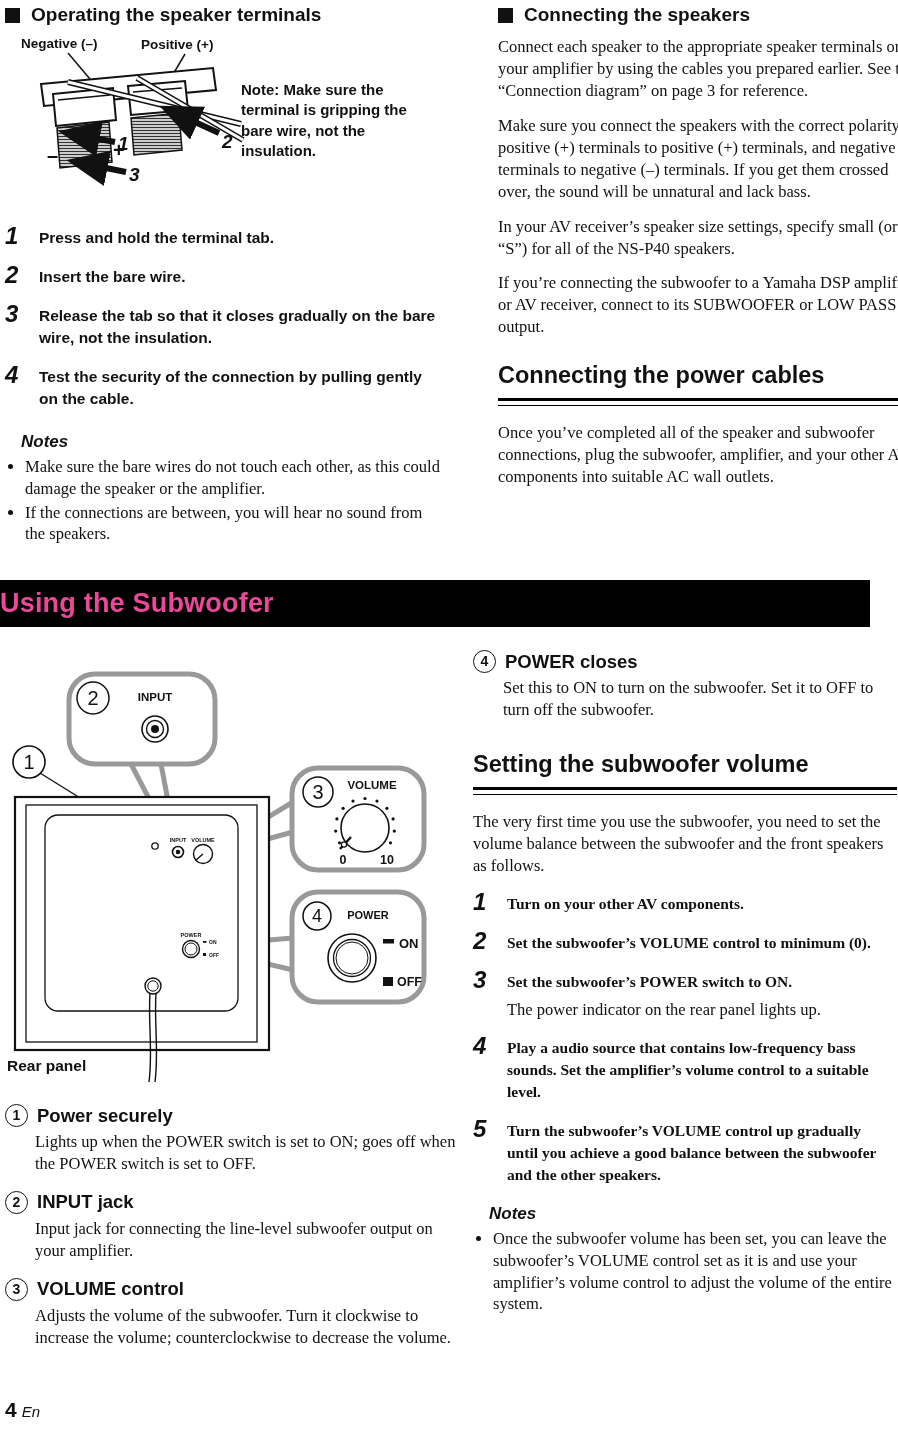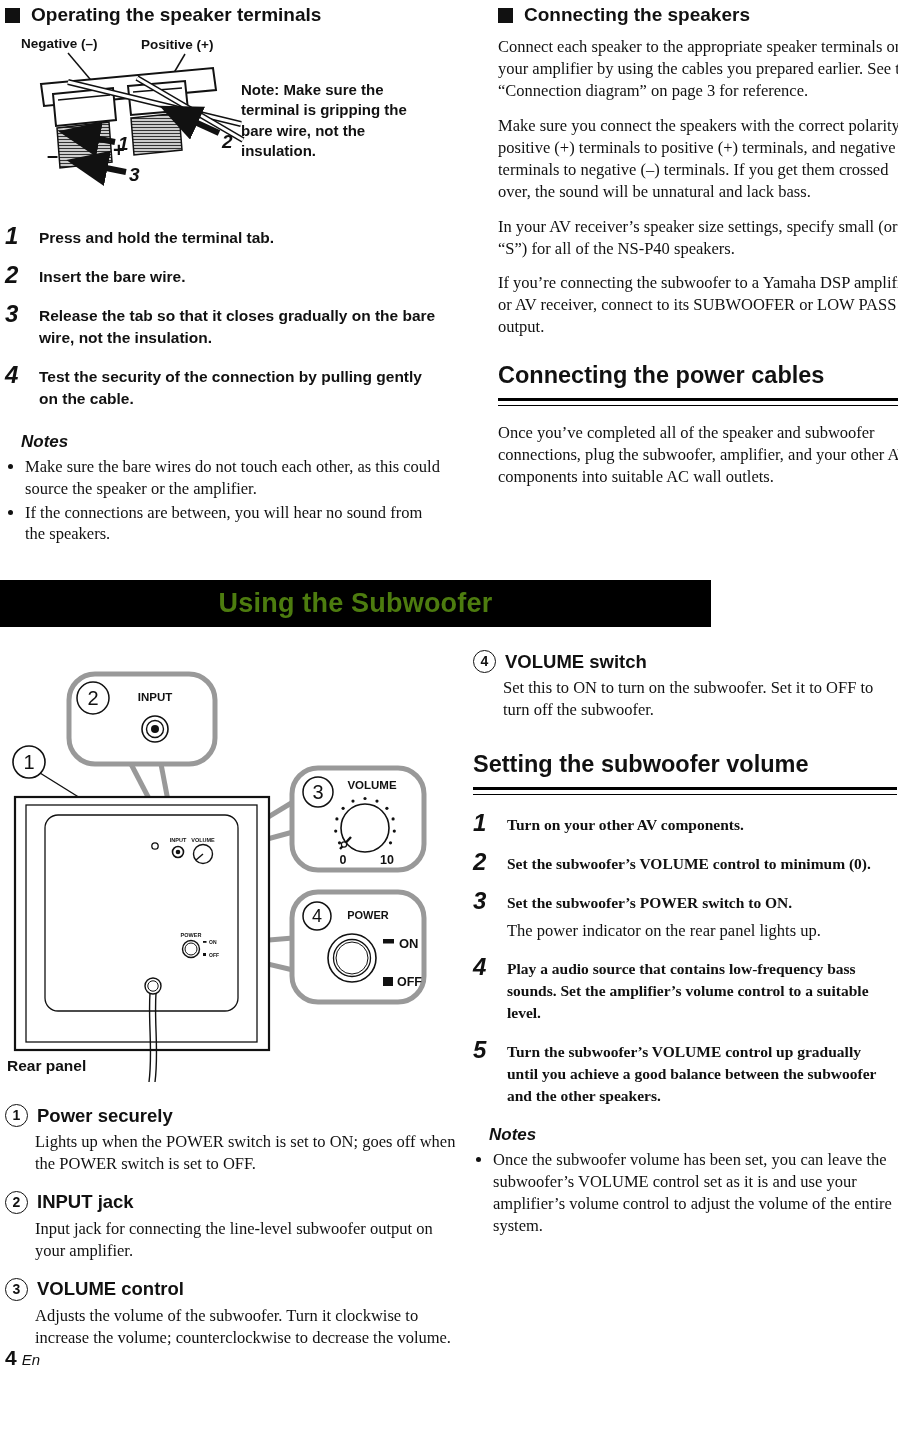--- a/index.html
+++ b/index.html
@@ -1,25 +1,25 @@
 <!DOCTYPE html>
 <html><head>
 <meta charset="utf-8">
 <style>
   html,body{margin:0;padding:0;background:#fff;}
   .page{position:relative;width:898px;height:1429px;background:#fff;color:#111;overflow:hidden;
         font-family:"Liberation Serif",serif;}
   
   .sec-left-top{position:absolute;left:5px;top:4px;width:440px;}
   .sec-right-top{position:absolute;left:498px;top:4px;width:424px;}
-  .banner{position:absolute;left:0;top:580px;width:711px;height:47px;background:#000;color:#4d7c0f;
-          text-align:center;font:bold 27px/47px "Liberation Sans",sans-serif;letter-spacing:.2px;}
+  .banner{position:absolute;left:0;top:580px;width:870px;height:47px;background:#000;color:#ec4899;
+          font:bold 27px/47px "Liberation Sans",sans-serif;letter-spacing:.2px;}
   .sec-left-bottom{position:absolute;left:5px;top:648px;width:455px;}
   .sec-right-bottom{position:absolute;left:473px;top:650px;width:424px;}
-  .footer{position:absolute;left:5px;top:1346px;}
+  .footer{position:absolute;left:5px;top:1398px;}
   .footer .pnum{font:bold 21px "Liberation Sans",sans-serif;}
   .footer .plang{font:italic 15px "Liberation Sans",sans-serif;margin-left:5px;}
 
   
   .h-square{display:flex;align-items:center;gap:11px;font:bold 19px "Liberation Sans",sans-serif;margin:0 0 10px 0;}
   .sq{width:15px;height:15px;background:#111;flex:none;}
   .h-big{font:bold 23.5px "Liberation Sans",sans-serif;margin:0;}
   .rule{height:4px;border-top:3px solid #000;border-bottom:1.5px solid #000;margin:9px 0 16px 0;}
 
   
@@ -129,21 +129,21 @@
       </div>
       <div class="step">
         <span class="step-num">4</span>
         <span class="step-text">Test the security of the connection by pulling gently on the cable.</span>
       </div>
     </div>
 
     <div style="margin-top:22px;">
       <div class="notes-h">Notes</div>
       <ul class="notes">
-        <li>Make sure the bare wires do not touch each other, as this could source the speaker or the amplifier.</li>
+        <li>Make sure the bare wires do not touch each other, as this could damage the speaker or the amplifier.</li>
         <li>If the connections are between, you will hear no sound from the speakers.</li>
       </ul>
     </div>
   </div>
 
   <div class="sec-right-top">
     <h2 class="h-square">
       <span class="sq"></span>
       <span>Connecting the speakers</span>
     </h2>
@@ -260,26 +260,27 @@
         <span class="item-num">3</span>
         <span class="item-title">VOLUME control</span>
       </div>
       <p class="item-desc">Adjusts the volume of the subwoofer. Turn it clockwise to increase the volume; counterclockwise to decrease the volume.</p>
     </div>
   </div>
 
   <div class="sec-right-bottom">
     <div class="item-head" style="margin-top:0;">
       <span class="item-num">4</span>
-      <span class="item-title">VOLUME switch</span>
+      <span class="item-title">POWER closes</span>
     </div>
     <p class="item-desc">Set this to ON to turn on the subwoofer. Set it to OFF to turn off the subwoofer.</p>
 
     <h1 class="h-big" style="margin-top:30px;">Setting the subwoofer volume</h1>
     <div class="rule"></div>
+    <p class="para">The very first time you use the subwoofer, you need to set the volume balance between the subwoofer and the front speakers as follows.</p>
 
     <div class="steps" style="margin-top:12px;">
       <div class="step">
         <span class="step-num">1</span>
         <span class="step-text">Turn on your other AV components.</span>
       </div>
       <div class="step">
         <span class="step-num">2</span>
         <span class="step-text">Set the subwoofer’s VOLUME control to minimum (0).</span>
       </div>

